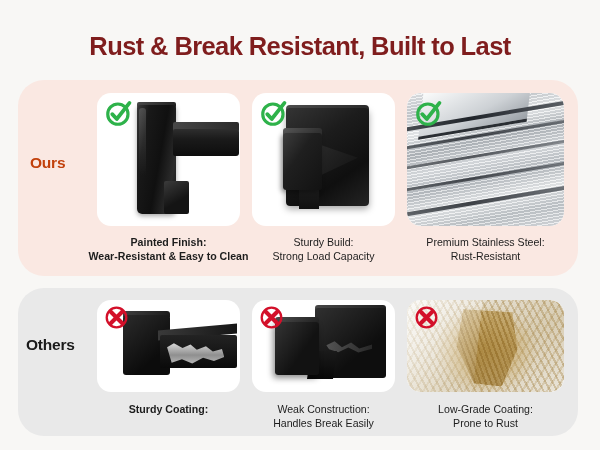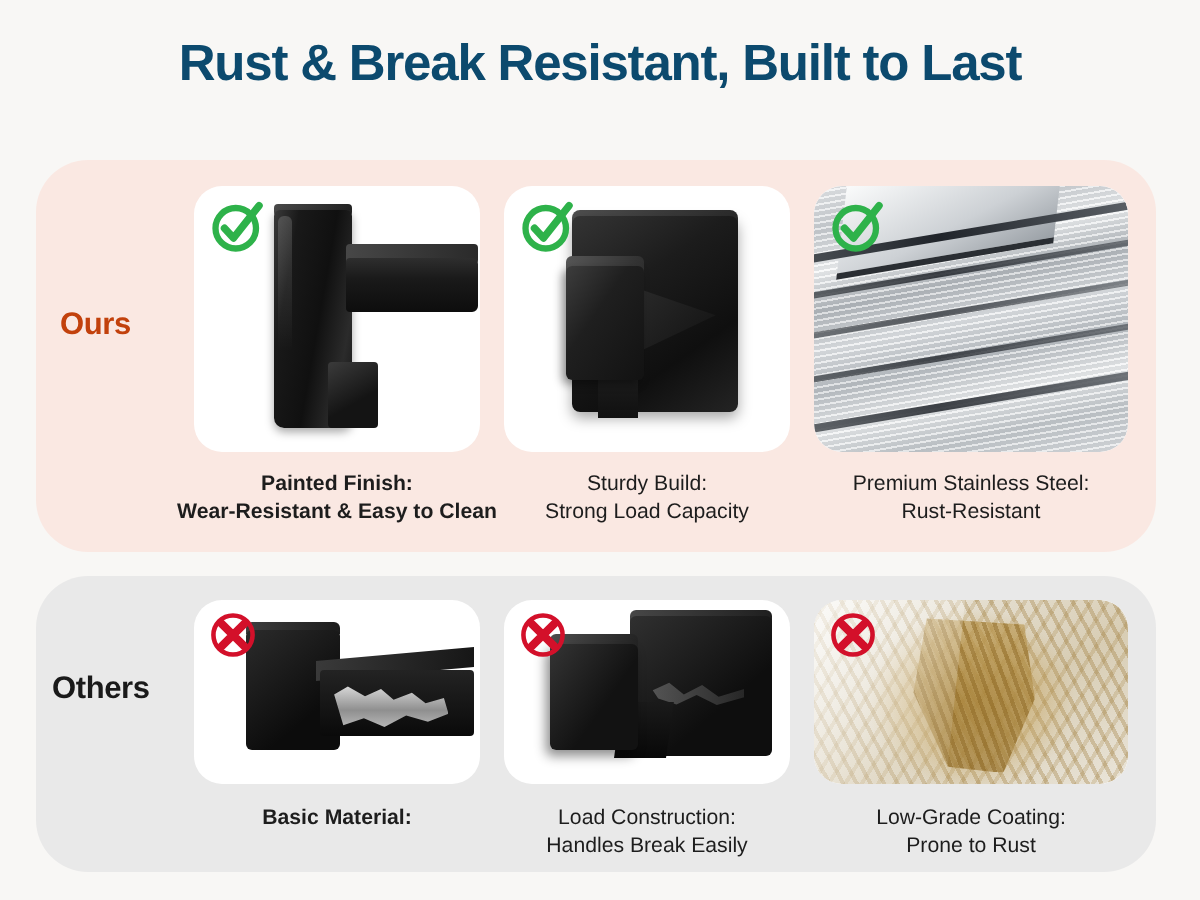--- a/index.html
+++ b/index.html
@@ -11,27 +11,27 @@
   }
   #page {
     position: relative;
     width: 600px; height: 450px;
     background: #f8f7f5;
   }
 
   
   .title {
     position: absolute;
-    left: 0; top: 18px;
+    left: 0; top: 32px;
     width: 600px;
     text-align: center;
     font-size: 25.5px;
     font-weight: 800;
     letter-spacing: -0.6px;
-    color: #0c4a6e;
+    color: #7f1d1d;
     white-space: nowrap;
   }
 
   
   .panel {
     position: absolute;
     border-radius: 26px;
   }
   .panel-ours {
     left: 18px; top: 80px;
@@ -401,39 +401,39 @@
         <div class="hookC-armtop"></div>
         <div class="hookC-arm"></div>
         <div class="hookC-peel"></div>
       </div>
       <svg class="badge" viewBox="0 0 40 40">
         <circle cx="20" cy="20" r="14.5" fill="none" stroke="#d3102a" stroke-width="3.4"></circle>
         <path d="M11.5 11.5 L28.5 28.5 M28.5 11.5 L11.5 28.5" fill="none" stroke="#d3102a" stroke-width="6" stroke-linecap="round"></path>
       </svg>
     </div>
     <div class="caption cap1">
-      <span>Basic Material:</span>
+      <span>Sturdy Coating:</span>
     </div>
 
     <div class="card col2">
       <div class="card-img">
         <div class="hookD-platetop"></div>
         <div class="hookD-plate"></div>
         <div class="hookD-crack"></div>
         <div class="hookD-stem"></div>
         <div class="hookD-knobtop"></div>
         <div class="hookD-knob"></div>
       </div>
       <svg class="badge" viewBox="0 0 40 40">
         <circle cx="20" cy="20" r="14.5" fill="none" stroke="#d3102a" stroke-width="3.4"></circle>
         <path d="M11.5 11.5 L28.5 28.5 M28.5 11.5 L11.5 28.5" fill="none" stroke="#d3102a" stroke-width="6" stroke-linecap="round"></path>
       </svg>
     </div>
     <div class="caption cap2">
-      <span>Load Construction:</span>
+      <span>Weak Construction:</span>
       <span class="l2">Handles Break Easily</span>
     </div>
 
     <div class="card col3">
       <div class="card-img">
         <div class="rust"></div>
         <div class="rust-core"></div>
         <div class="rust-glare"></div>
       </div>
       <svg class="badge" viewBox="0 0 40 40">

